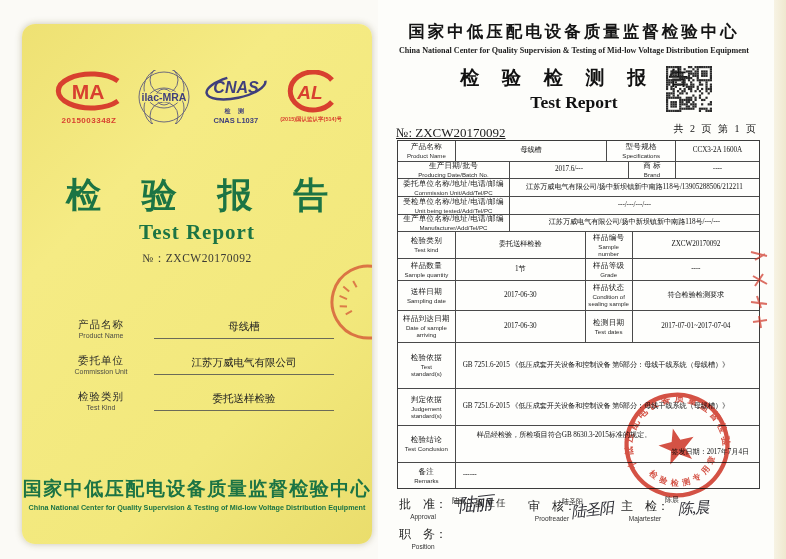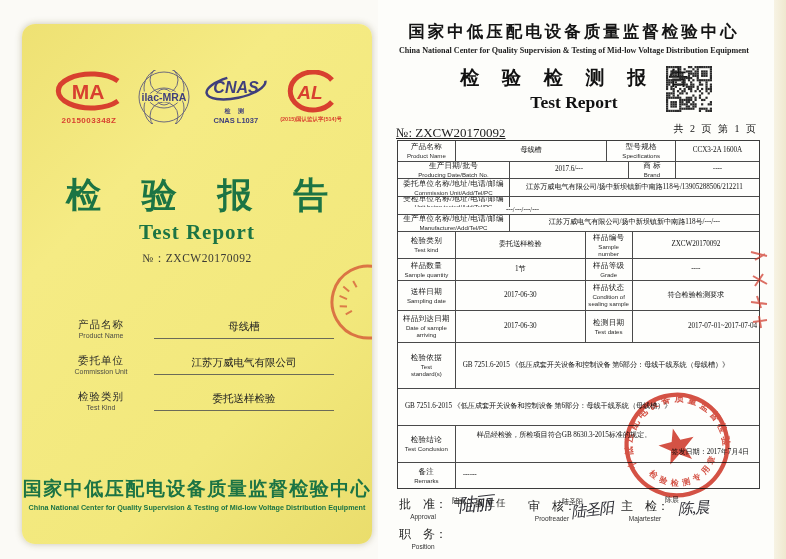--- a/index.html
+++ b/index.html
@@ -455,21 +455,21 @@
         </div>
         <div class="trow" style="height: 18px;">
           <div class="tcell " style="width: 31%;">
             <div class="cl cn">委托单位名称/地址/电话/邮编</div>
             <div class="cl en">Commission Unit/Add/Tel/PC</div>
           </div>
           <div class="tcell val" style="width: 69%;">
             <div class="cl vn">江苏万威电气有限公司/扬中新坝镇新中南路118号/13905288506/212211</div>
           </div>
         </div>
-        <div class="trow" style="height: 18px; flex-direction: column;">
+        <div class="trow" style="height: 18px;">
           <div class="tcell " style="width: 31%;">
             <div class="cl cn">受检单位名称/地址/电话/邮编</div>
             <div class="cl en">Unit being tested/Add/Tel/PC</div>
           </div>
           <div class="tcell val" style="width: 69%;">
             <div class="cl vn">---/---/---/---</div>
           </div>
         </div>
         <div class="trow" style="height: 17px;">
           <div class="tcell " style="width: 31%;">
@@ -535,35 +535,40 @@
             <div class="cl en">Date of sample</div>
             <div class="cl en">arriving</div>
           </div>
           <div class="tcell val" style="width: 36%;">
             <div class="cl vn">2017-06-30</div>
           </div>
           <div class="tcell " style="width: 13%;">
             <div class="cl cn">检测日期</div>
             <div class="cl en">Test dates</div>
           </div>
-          <div class="tcell val" style="width: 35%; align-items: flex-end;">
+          <div class="tcell val" style="width: 35%;">
             <div class="cl vn">2017-07-01~2017-07-04</div>
           </div>
         </div>
         <div class="trow" style="height: 46px;">
           <div class="tcell " style="width: 16%;">
             <div class="cl cn">检验依据</div>
             <div class="cl en">Test</div>
             <div class="cl en">standard(s)</div>
           </div>
           <div class="tcell vleft" style="width: 84%;">
             <div class="cl vn">GB 7251.6-2015 《低压成套开关设备和控制设备 第6部分：母线干线系统（母线槽）》</div>
           </div>
         </div>
         <div class="trow" style="height: 37px;">
+          <div class="tcell " style="width: 16%;">
+            <div class="cl cn">判定依据</div>
+            <div class="cl en">Judgement</div>
+            <div class="cl en">standard(s)</div>
+          </div>
           <div class="tcell vleft" style="width: 84%;">
             <div class="cl vn">GB 7251.6-2015 《低压成套开关设备和控制设备 第6部分：母线干线系统（母线槽）》</div>
           </div>
         </div>
         <div class="trow" style="height: 37px;">
           <div class="tcell " style="width: 16%;">
             <div class="cl cn">检验结论</div>
             <div class="cl en">Test Conclusion</div>
           </div>
           <div class="tcell concl" style="width: 84%;">

